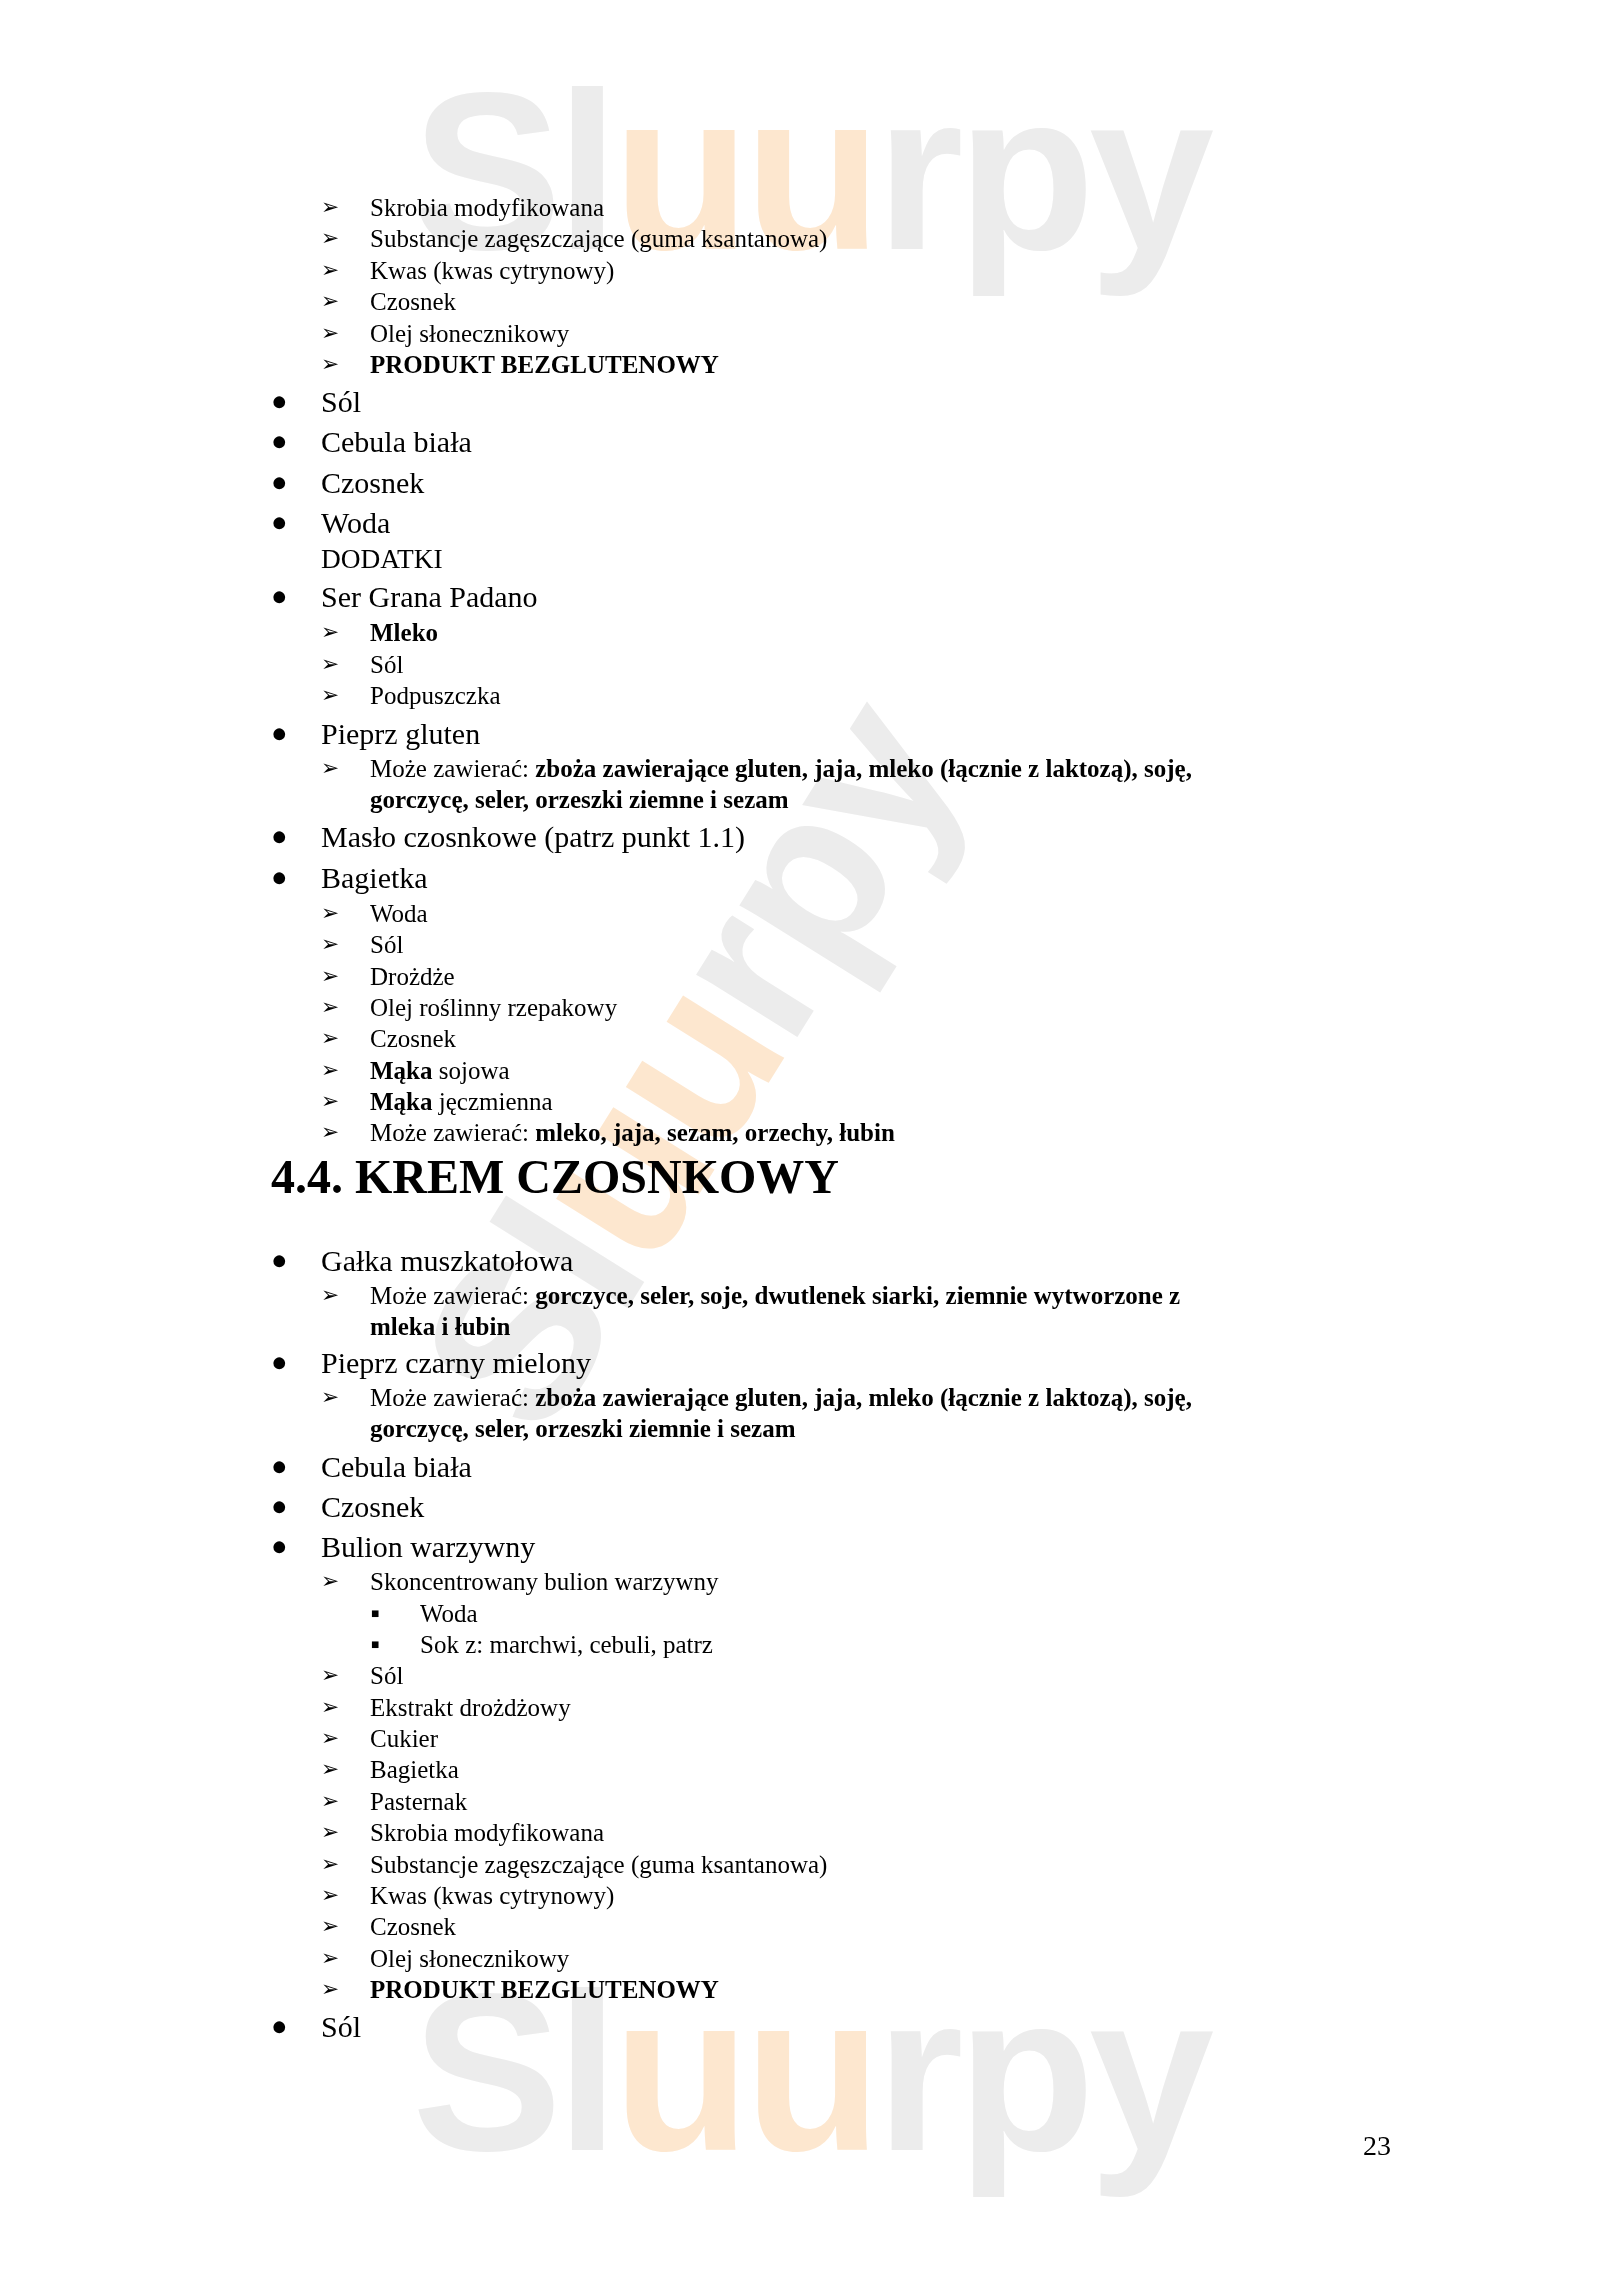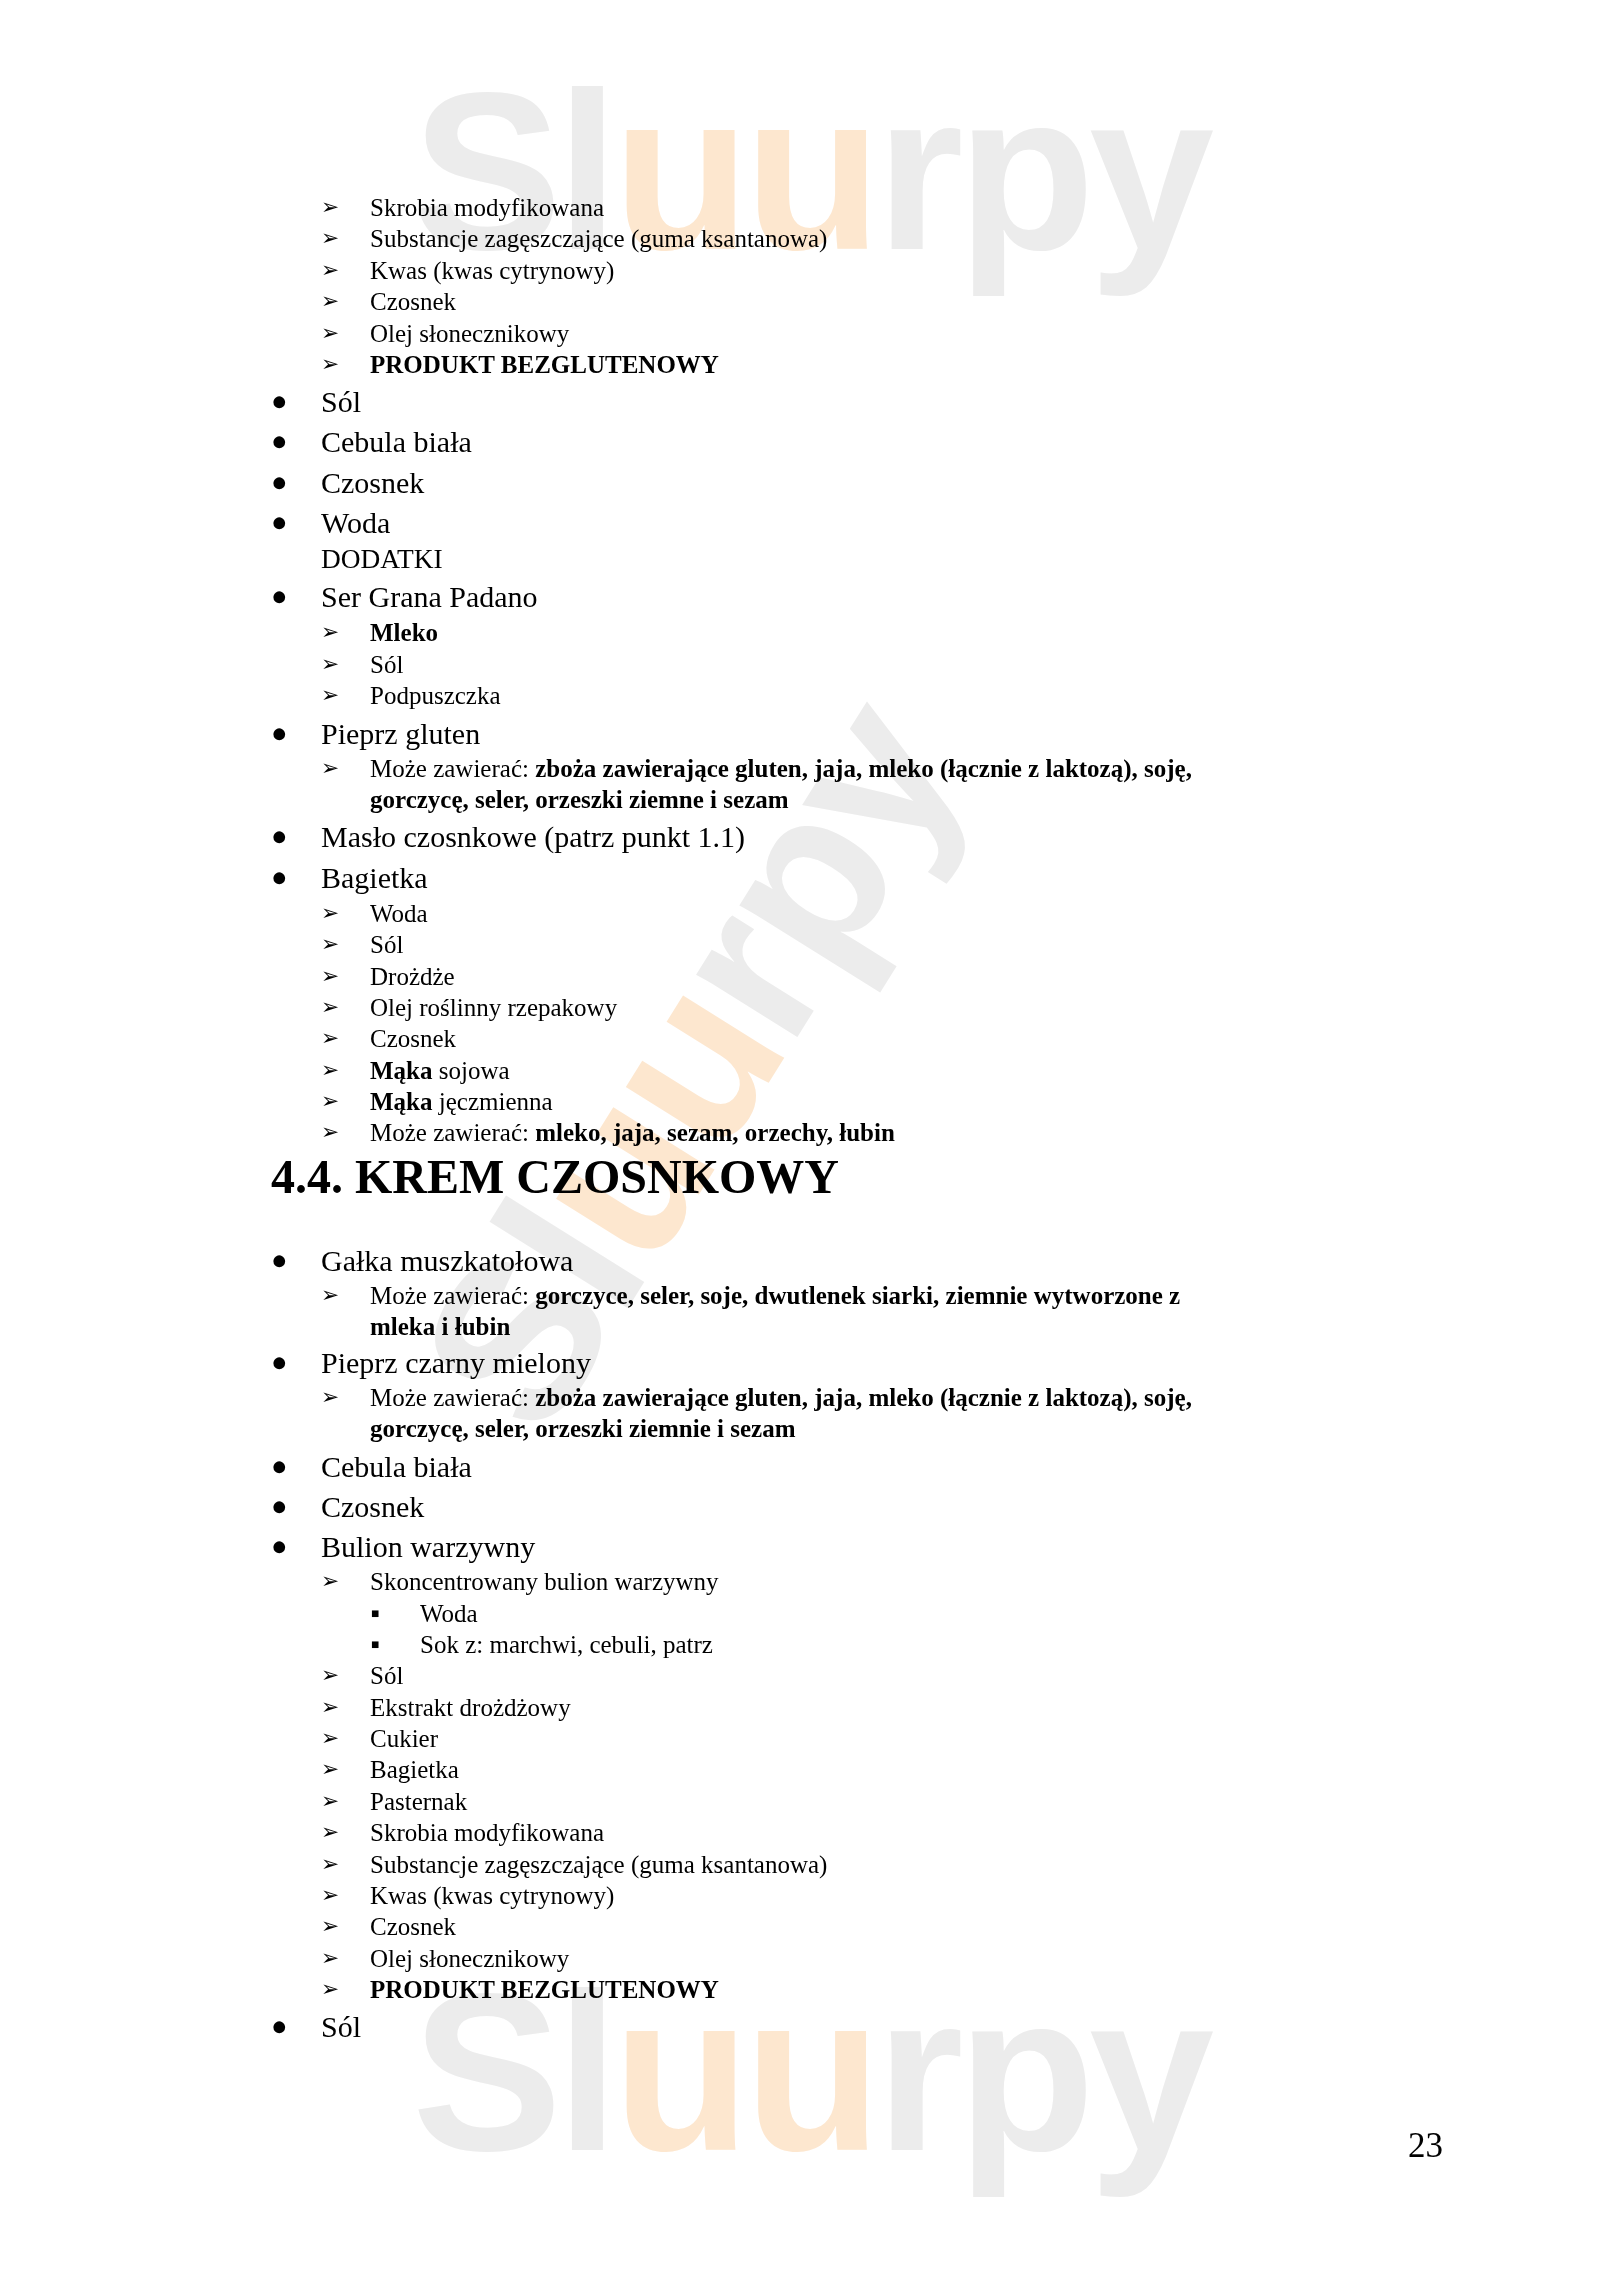--- a/index.html
+++ b/index.html
@@ -23,21 +23,21 @@
   .bullet-row .marker { left: 271px; font-size: 27.4px; }
   .bullet-row .txt { position: absolute; left: 321px; top: 0; }
   .sq-row .marker { left: 371px; font-size: 13.7px; }
   .sq-row .txt { position: absolute; left: 420px; top: 0; }
   .plain-row { font-size: 27.4px; line-height: 35px; }
   .plain-row .txt { position: absolute; left: 321px; top: 0; }
   .cont-row { font-size: 25px; line-height: 31px; }
   .cont-row .txt { position: absolute; left: 370px; top: 0; font-weight: 700; }
   .b { font-weight: 700; }
   .heading { position: absolute; left: 271px; top: 1147px; font-size: 48px; font-weight: 700; line-height: 59px; white-space: nowrap; }
-  .page-num { position: absolute; left: 1363px; top: 2129px; font-size: 35px; line-height: 33px; margin-left: 45px; }
+  .page-num { position: absolute; left: 1363px; top: 2129px; font-size: 28px; line-height: 33px; }
 </style>
 </head>
 <body>
 
 <div class="wm wm1"><span class="g">Sl</span><span class="o">uu</span><span class="g">rpy</span></div>
 <div class="wm wm2"><span class="g">Sl</span><span class="o">uu</span><span class="g">rpy</span></div>
 <div class="wm wm3"><span class="g">Sl</span><span class="o">uu</span><span class="g">rpy</span></div>
 
 <div class="content">
 

